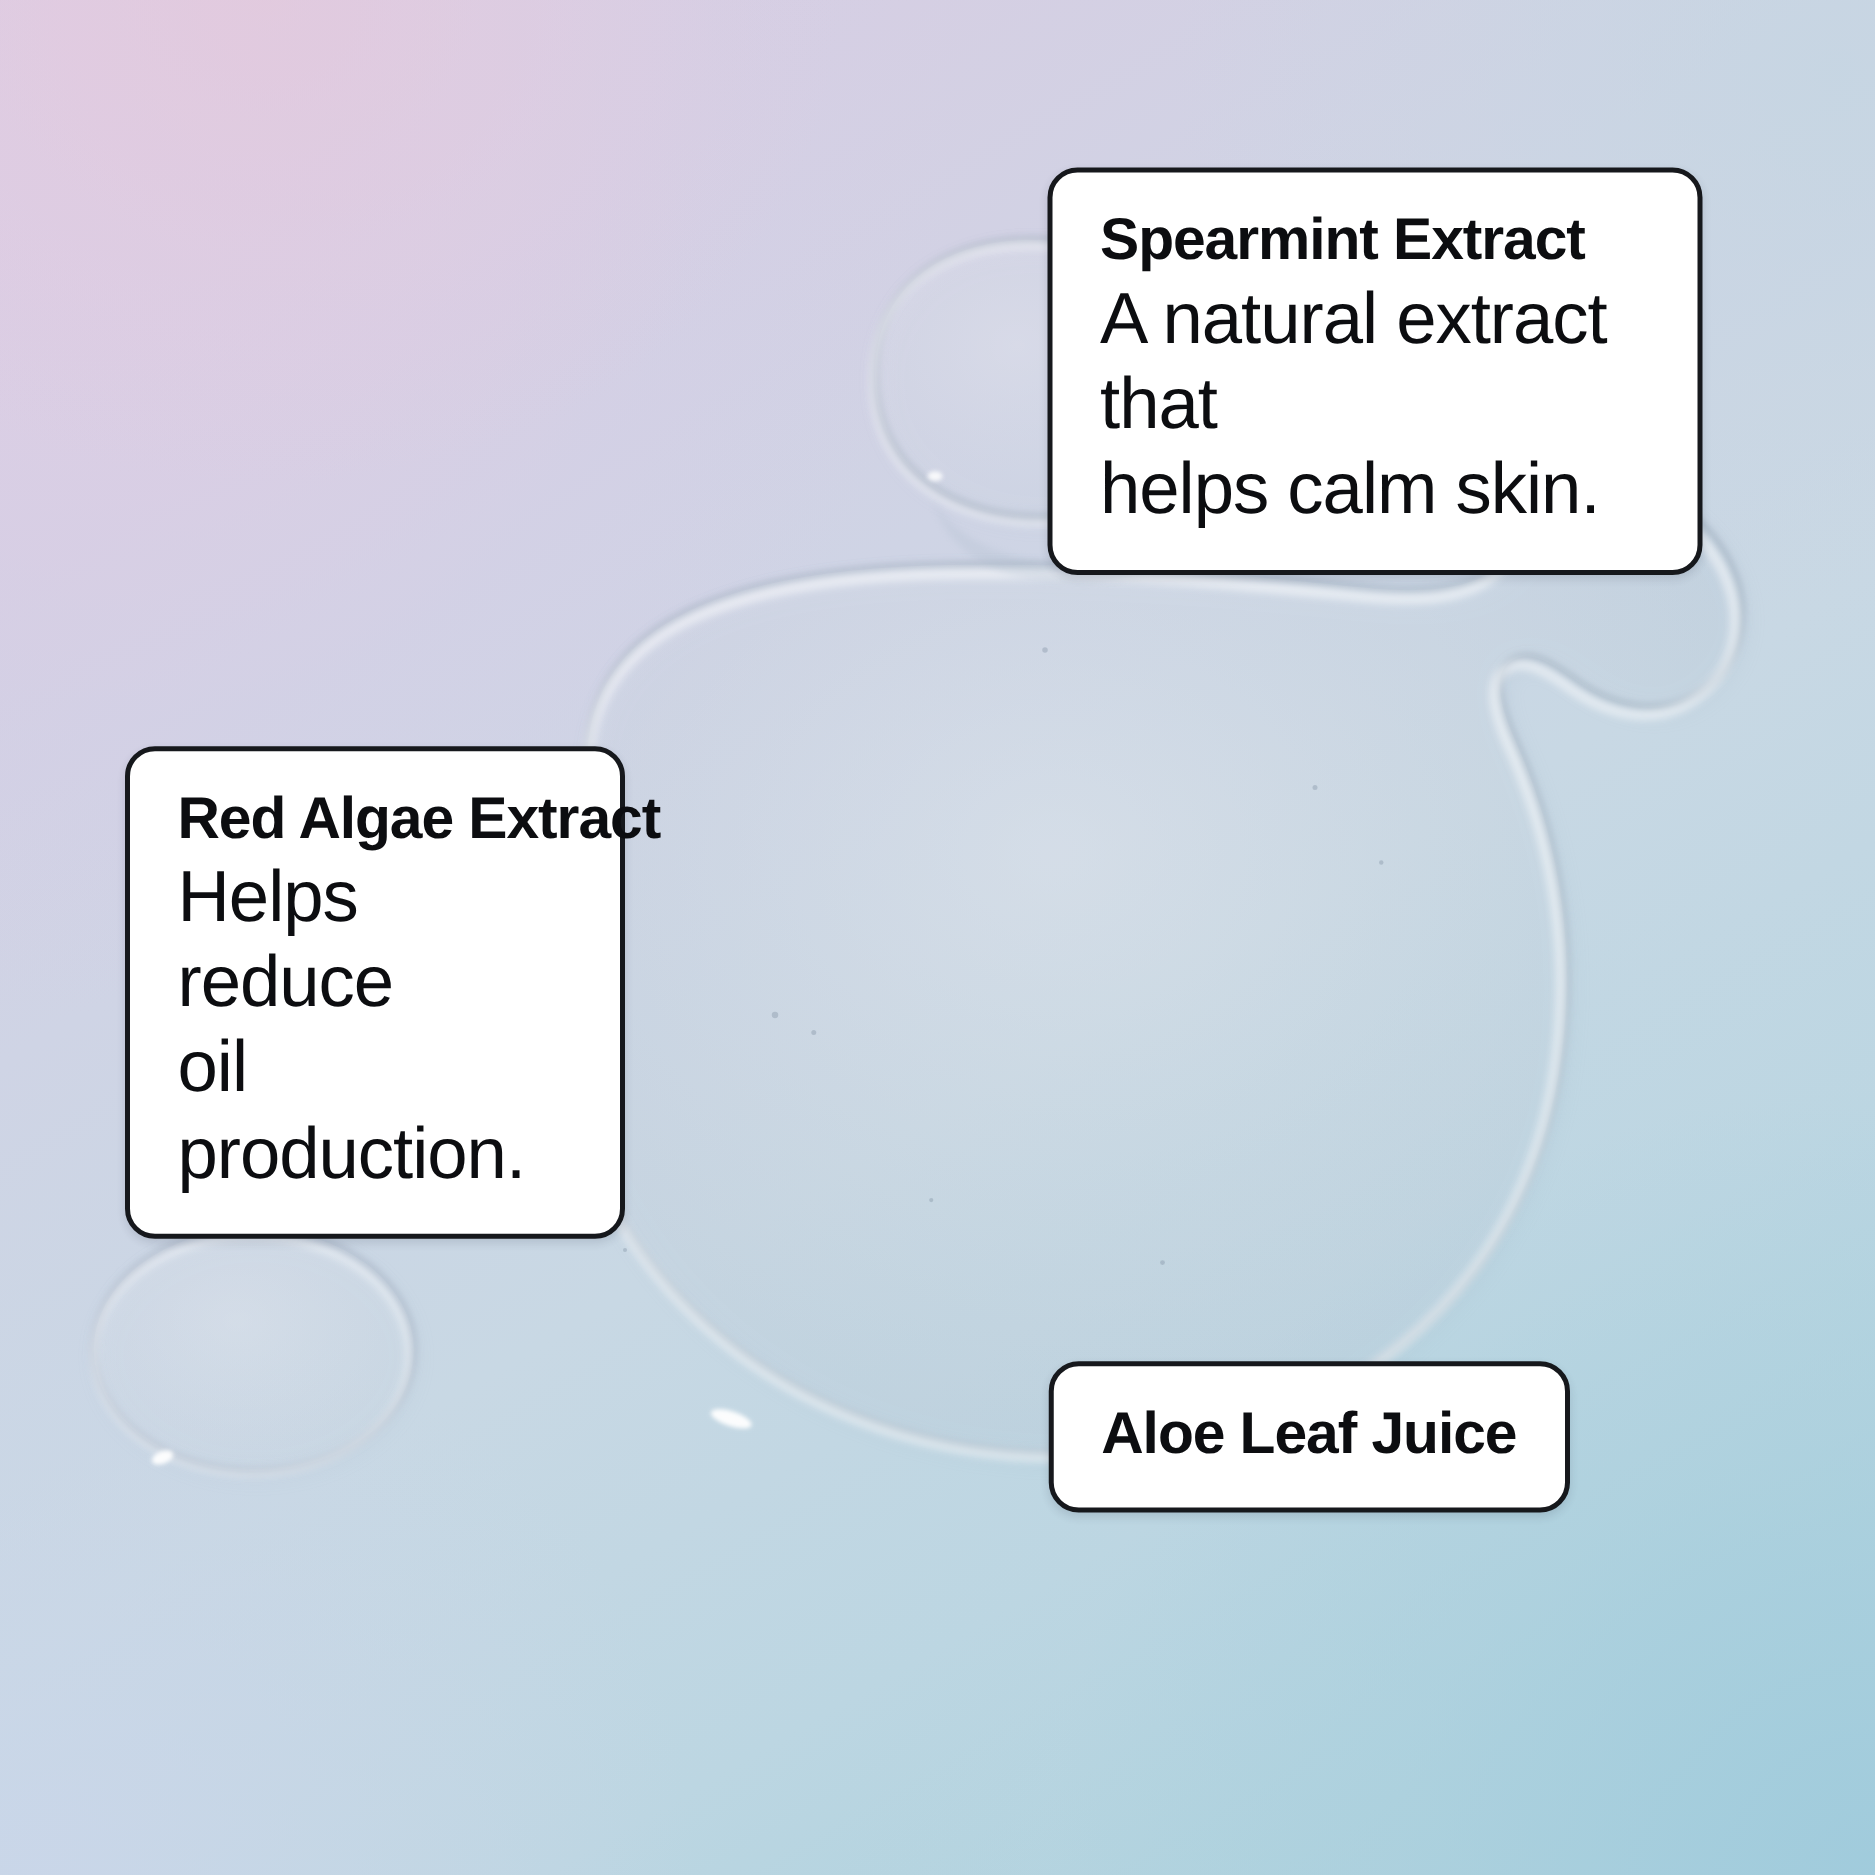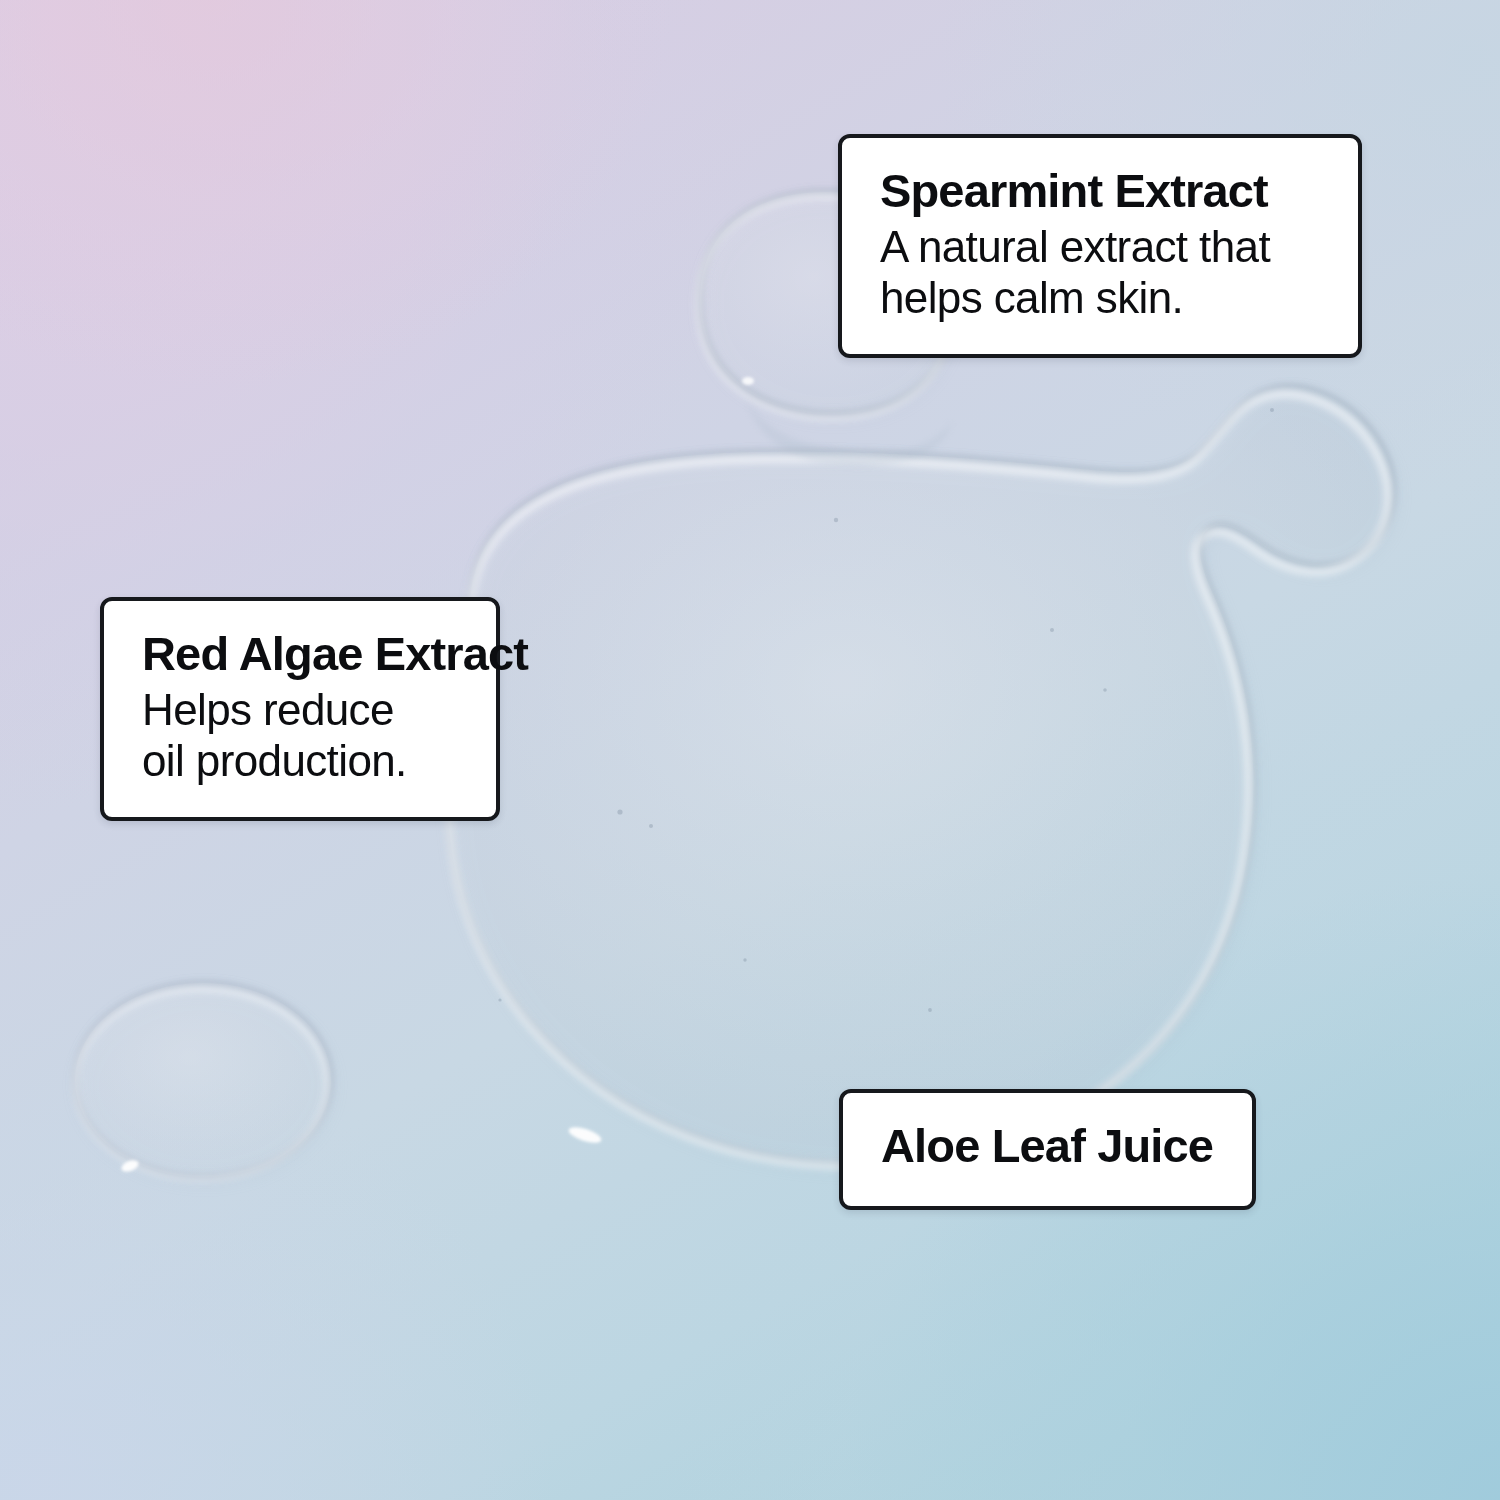--- a/index.html
+++ b/index.html
@@ -78,38 +78,38 @@
     inset: 0;
     pointer-events: none;
   }
 
   
   .card {
     position: absolute;
     box-sizing: border-box;
     background: #ffffff;
     border: 4px solid #16181c;
-    border-radius: 12px;
+    border-radius: 24px;
     padding: 26px 30px 30px 38px;
     box-shadow: 0 3px 7px rgba(40,50,70,0.14);
   }
 
   .card-title {
     font-weight: 700;
     font-size: 47px;
     line-height: 1.16;
     letter-spacing: -0.018em;
     color: #0c0d10;
     margin: 0 0 2px 0;
     white-space: nowrap;
   }
 
   .card-body {
     font-weight: 400;
-    font-size: 44px;
+    font-size: 58px;
     line-height: 1.18;
     letter-spacing: -0.014em;
     color: #0c0d10;
     margin: 0;
     white-space: pre-line;
   }
 
   
   #card-spearmint {
     left: 838px;

